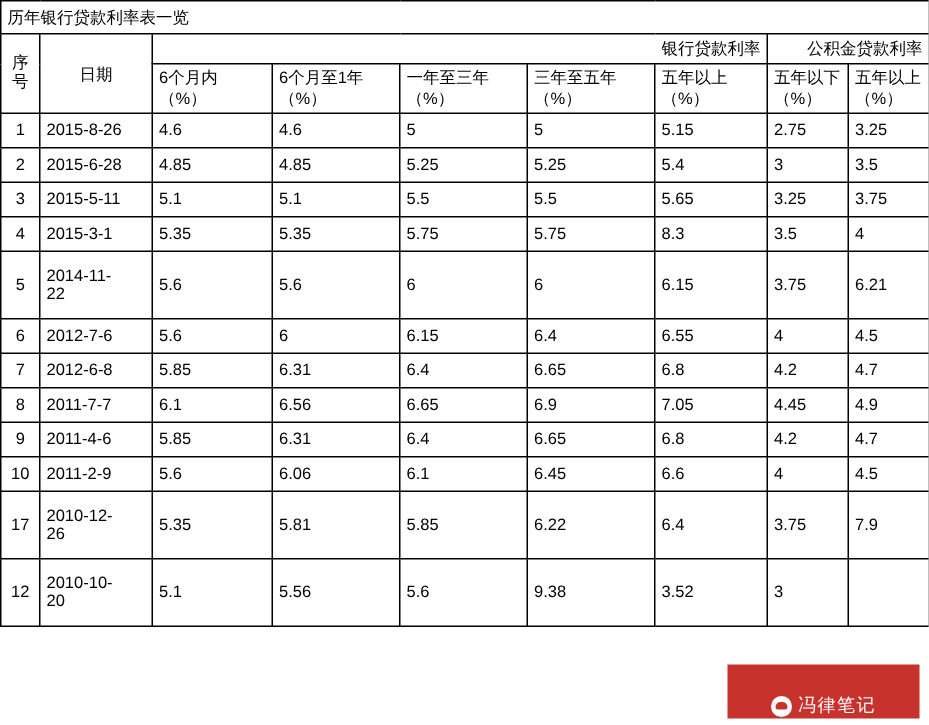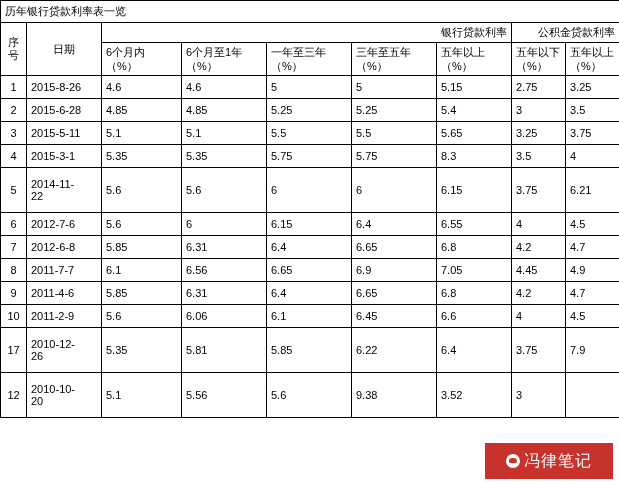--- a/index.html
+++ b/index.html
@@ -86,23 +86,23 @@
     height: 45px;
   }
   .watermark {
     position: absolute;
     right: 6px;
     bottom: 4px;
     width: 128px;
     height: 36px;
     background: #c8322d;
     color: #ffffff;
-    font-size: 16px;
+    font-size: 12px;
     display: flex;
-    align-items: center;
+    align-items: flex-end;
     justify-content: center;
     letter-spacing: 1px;
   }
   .wm-inner {
     display: flex;
     align-items: center;
     gap: 4px;
   }
   .wm-logo {
     width: 14px;

